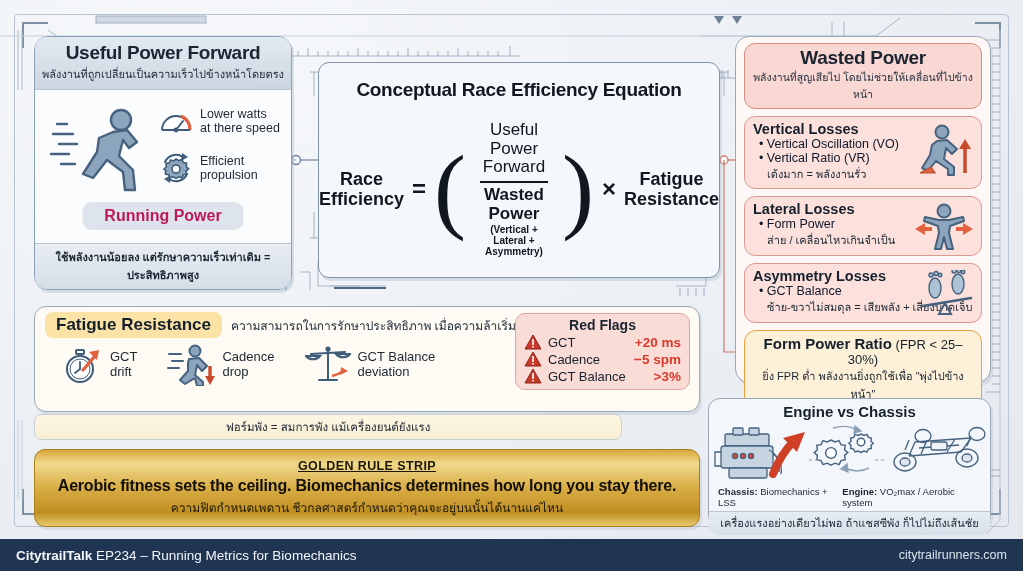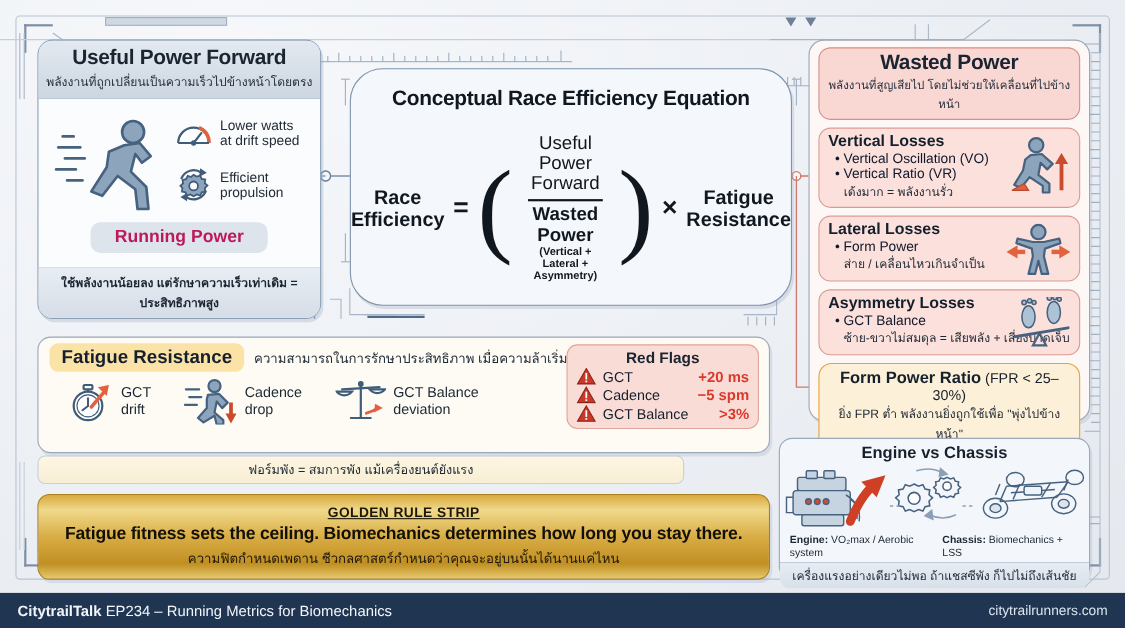--- a/index.html
+++ b/index.html
@@ -53,21 +53,21 @@
   .lp-foot {
     position: absolute; left: 0; right: 0; bottom: 0;
     background: linear-gradient(180deg,#e8edf3,#d5dde7);
     border-top: 1px solid #b9c6d5; border-radius: 0 0 12px 12px;
     text-align: center; font-size: 11px; color: #1b2431; padding: 4px 4px 5px; font-weight: bold;
   }
 
   
   #center-panel {
     left: 318px; top: 62px; width: 402px; height: 216px;
-    background: #f4f7fb; border: 1.6px solid #7f93ab; border-radius: 30px;
+    background: #f4f7fb; border: 1.6px solid #7f93ab; border-radius: 11px;
     box-shadow: 2px 3px 0 rgba(140,160,185,0.25);
   }
   #center-panel h2 { text-align: center; font-size: 19px; font-weight: bold; color: #10171f; margin-top: 16px; letter-spacing: -.3px; }
   .eq-row { display: flex; align-items: center; justify-content: center; gap: 8px; margin-top: 20px; }
   .eq-lhs { font-size: 18px; font-weight: bold; color: #10171f; text-align: center; line-height: 1.12; }
   .eq-op { font-size: 24px; font-weight: bold; color: #10171f; }
   .eq-paren { font-size: 96px; color: #10171f; line-height: 0; font-family: "Liberation Serif", serif; font-weight: 300; }
   .eq-frac { text-align: center; padding: 0 4px; }
   .eq-num { font-size: 17px; font-weight: normal; color: #10171f; line-height: 1.1; }
   .eq-bar { height: 2px; background: #10171f; margin: 4px 2px 3px; }
@@ -396,21 +396,21 @@
         <div class="lp-bullet">
           <svg width="34" height="30" viewBox="0 0 34 30">
             <path d="M3 24 A14 14 0 0 1 31 24" fill="#fff" stroke="#3f5c79" stroke-width="2"></path>
             <path d="M22 10 A14 14 0 0 1 31 24" fill="none" stroke="#e2613f" stroke-width="3.2"></path>
             <line x1="17" y1="24" x2="24" y2="15" stroke="#3f5c79" stroke-width="2" stroke-linecap="round"></line>
             <circle cx="17" cy="24" r="2.4" fill="#3f5c79"></circle>
             <line x1="3" y1="24" x2="31" y2="24" stroke="#3f5c79" stroke-width="2"></line>
           </svg>
           <div class="txt">
             <span>Lower watts</span><br>
-            <span>at drift speed</span>
+            <span>at there speed</span>
           </div>
         </div>
         <div class="lp-bullet">
           <svg width="34" height="32" viewBox="0 0 34 32">
             <g fill="none" stroke="#3f5c79" stroke-width="2" stroke-linecap="round">
               <path d="M6 10 A12 12 0 0 1 24 5"></path>
                 <polygon points="23,1 29,5 22,9" fill="#3f5c79" stroke="none"></polygon>
               <path d="M28 22 A12 12 0 0 1 10 27"></path>
                 <polygon points="11,31 5,27 12,23" fill="#3f5c79" stroke="none"></polygon>
             </g>
@@ -626,21 +626,21 @@
         <span class="nm">GCT Balance</span>
         <span class="vl">&gt;3%</span>
       </div>
     </div>
   </div>
 
   <div class="panel" id="fatigue-foot">ฟอร์มพัง = สมการพัง แม้เครื่องยนต์ยังแรง</div>
 
   <div class="panel" id="golden">
     <div class="t1">GOLDEN RULE STRIP</div>
-    <div class="t2">Fatigue fitness sets the ceiling. Biomechanics determines how long you stay there.</div>
+    <div class="t2">Aerobic fitness sets the ceiling. Biomechanics determines how long you stay there.</div>
     <div class="t3">ความฟิตกำหนดเพดาน ชีวกลศาสตร์กำหนดว่าคุณจะอยู่บนนั้นได้นานแค่ไหน</div>
   </div>
 
   <div class="panel" id="engine-panel">
     <h3>Engine vs Chassis</h3>
     <div class="ec-art">
       <svg width="283" height="66" viewBox="0 0 283 66">
 
         <g fill="#c6d3e0" stroke="#4a6party" stroke-width="1.2">
           <g stroke="#46627f" stroke-width="1.3">
@@ -695,24 +695,24 @@
             <path d="M238 32 L246 19"></path>
           <path d="M210 28 L250 25"></path>
           <rect x="222" y="22" width="16" height="8" rx="2" fill="#eef3f8"></rect>
           <path d="M196 30 L200 20"></path>
             <path d="M258 26 L262 16"></path>
         </g>
       </svg>
     </div>
     <div class="ec-labels">
       <span>
-        <b>Engine:</b><span> VO₂max / Aerobic system</span>
+        <b>Chassis:</b><span> Biomechanics + LSS</span>
       </span>
       <span>
-        <b>Chassis:</b><span> Biomechanics + LSS</span>
+        <b>Engine:</b><span> VO₂max / Aerobic system</span>
       </span>
     </div>
     <div class="ec-foot">เครื่องแรงอย่างเดียวไม่พอ ถ้าแชสซีพัง ก็ไปไม่ถึงเส้นชัย</div>
   </div>
 
   <div id="footer">
     <div class="left">
       <b>CitytrailTalk</b><span> EP234 – Running Metrics for Biomechanics</span>
     </div>
     <div class="right">citytrailrunners.com</div>

